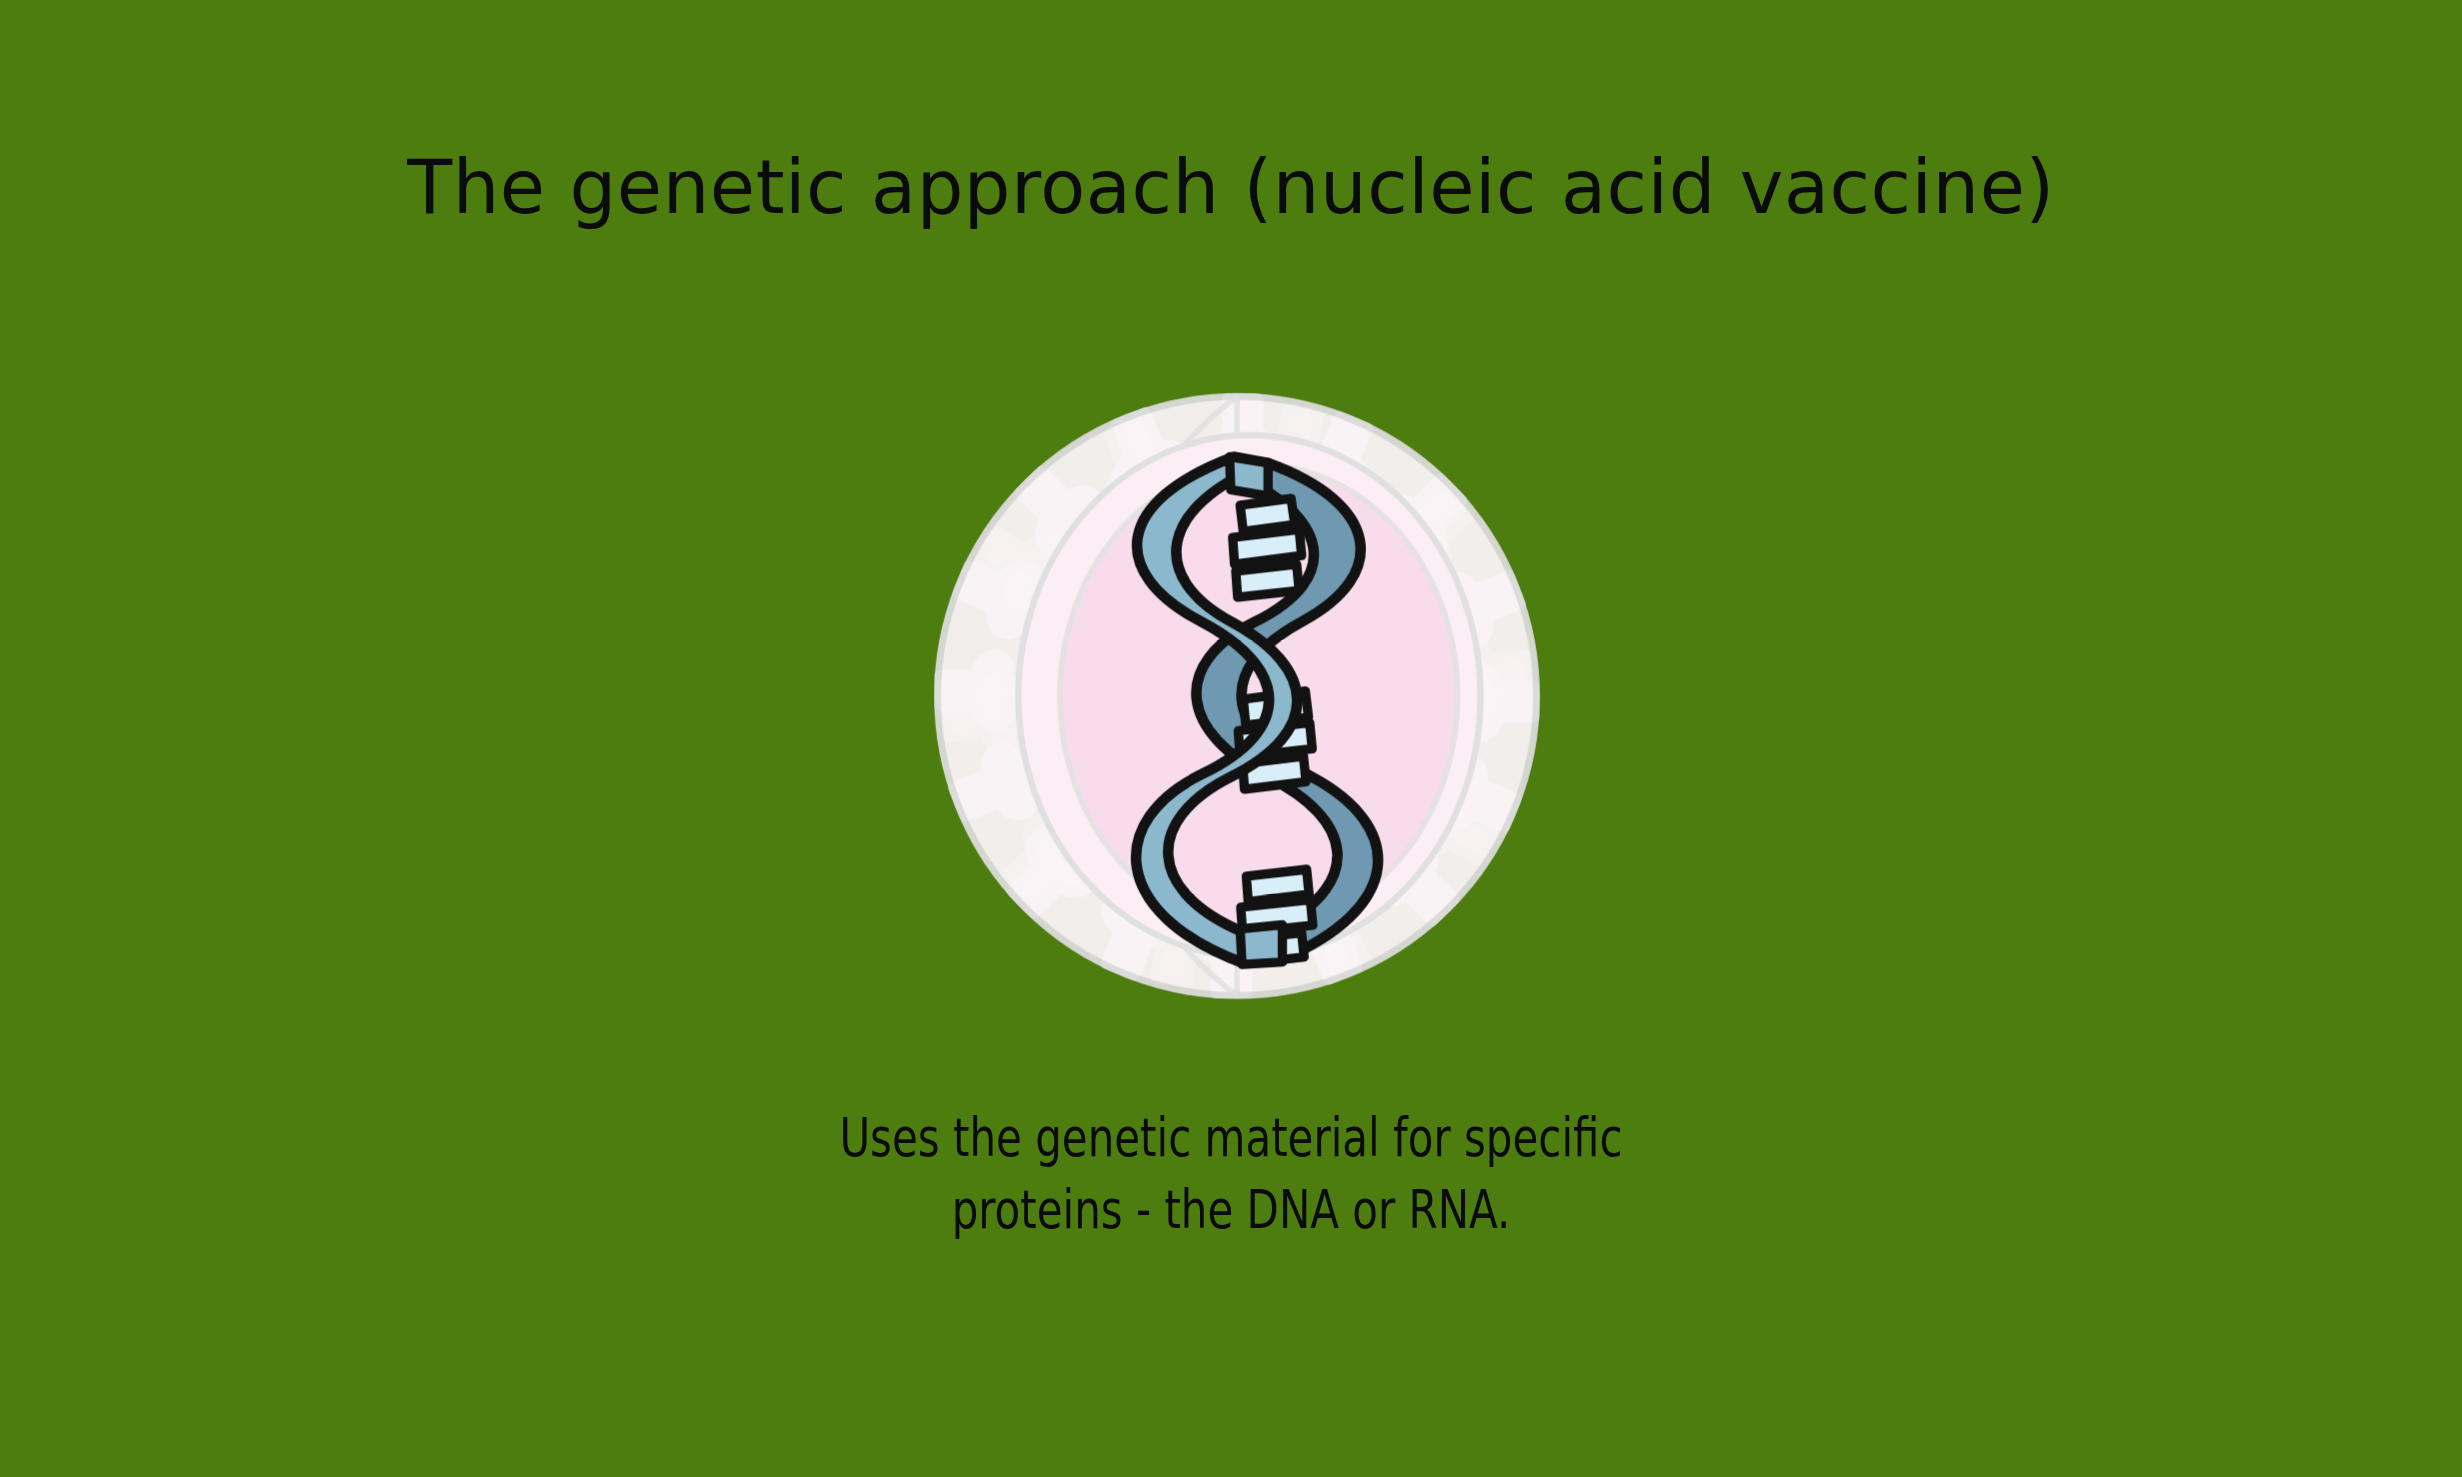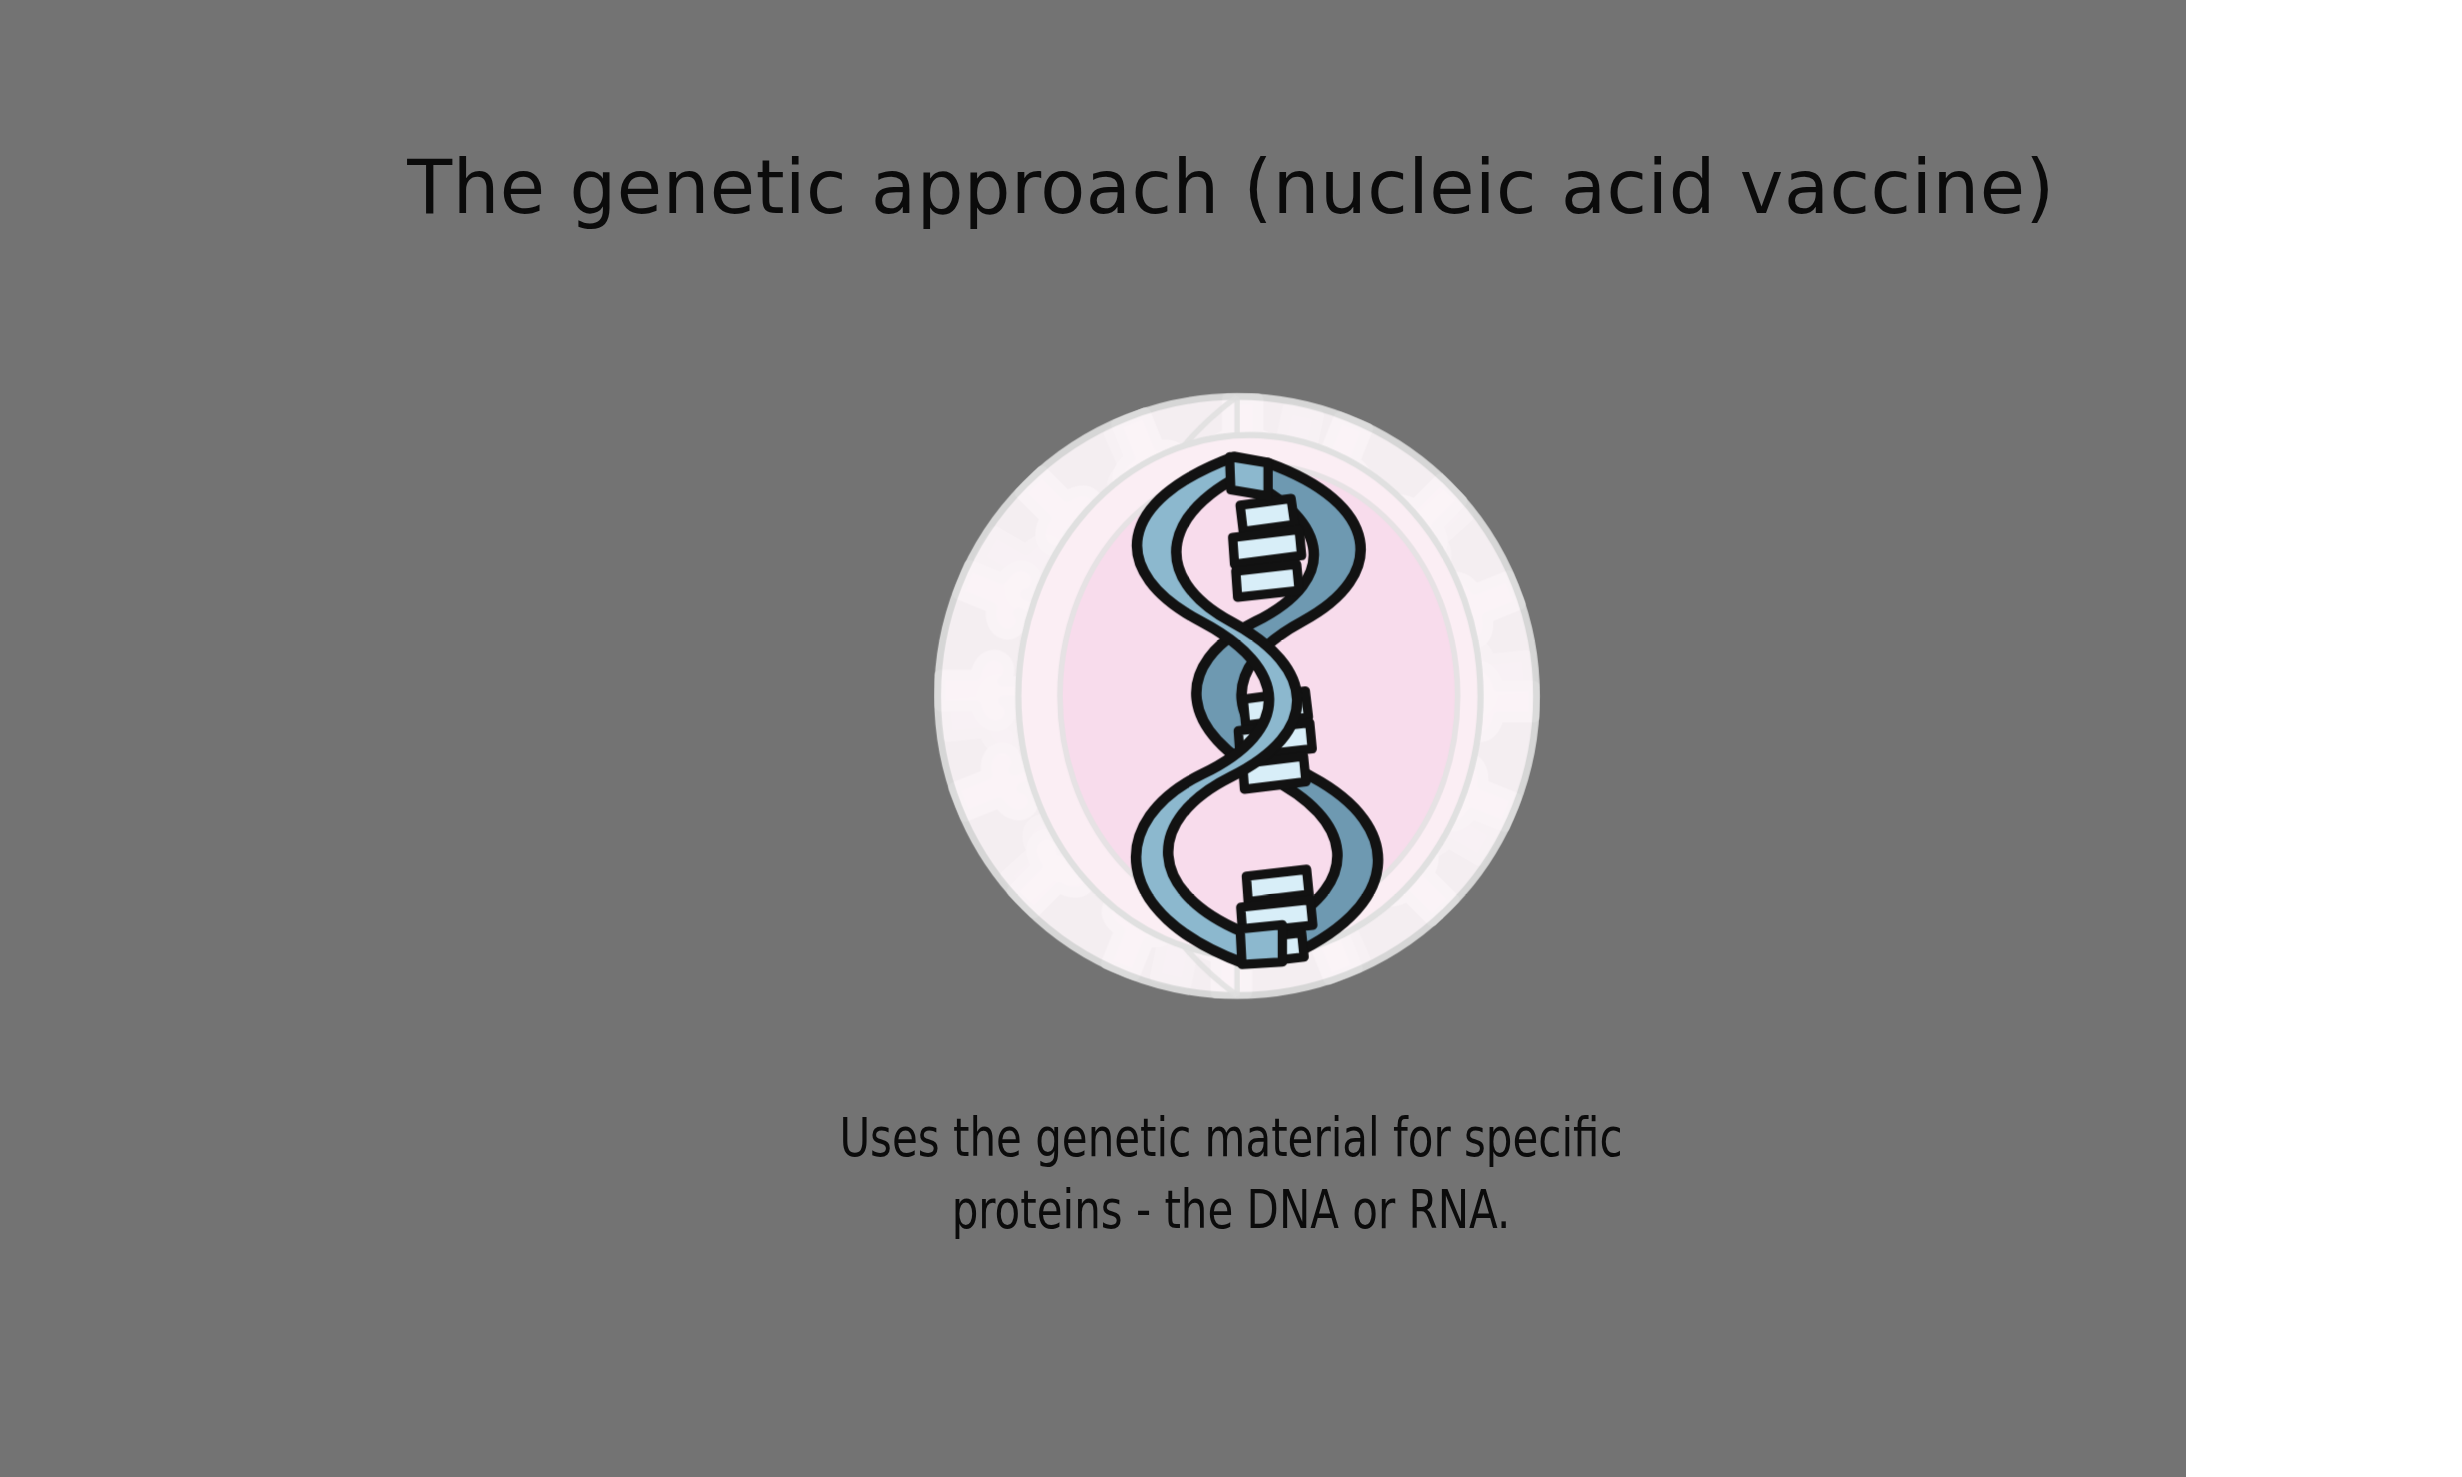--- a/index.html
+++ b/index.html
@@ -6,23 +6,23 @@
   html, body {
     margin: 0;
     padding: 0;
     background: #ffffff;
   }
   body {
     font-family: "DejaVu Sans", sans-serif;
   }
   .slide {
     position: relative;
-    width: 2186px;
+    width: 2462px;
     height: 1478px;
-    background: #737373;
+    background: #4d7c0f;
     overflow: hidden;
   }
 
   
   .title {
     position: absolute;
     left: 0;
     top: 144px;
     width: 2462px;
     text-align: center;

